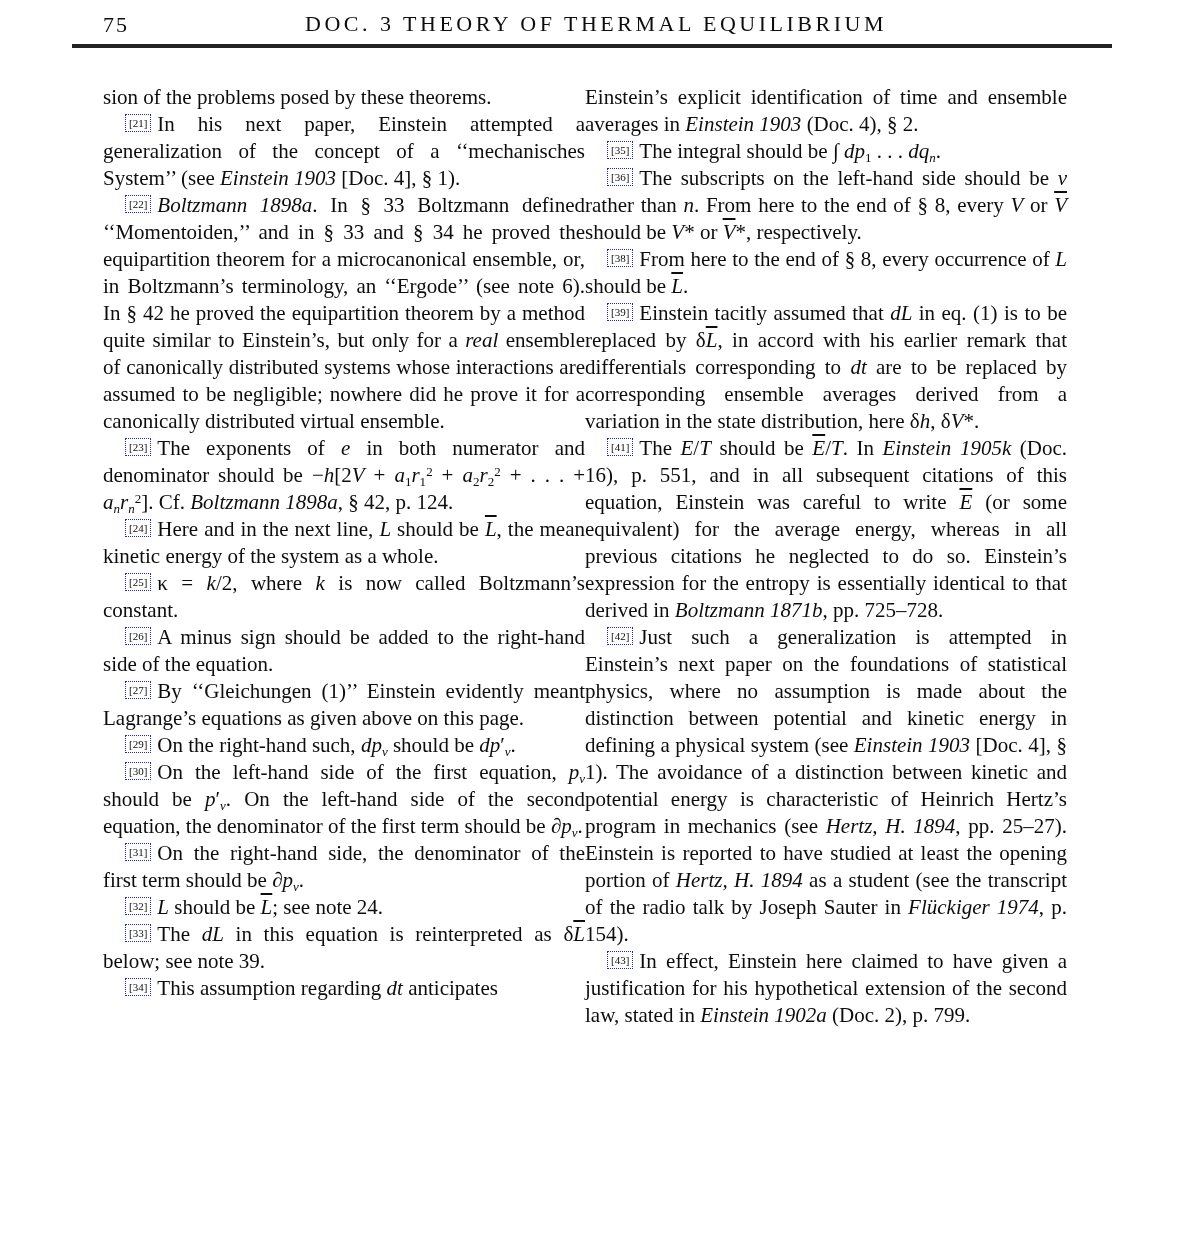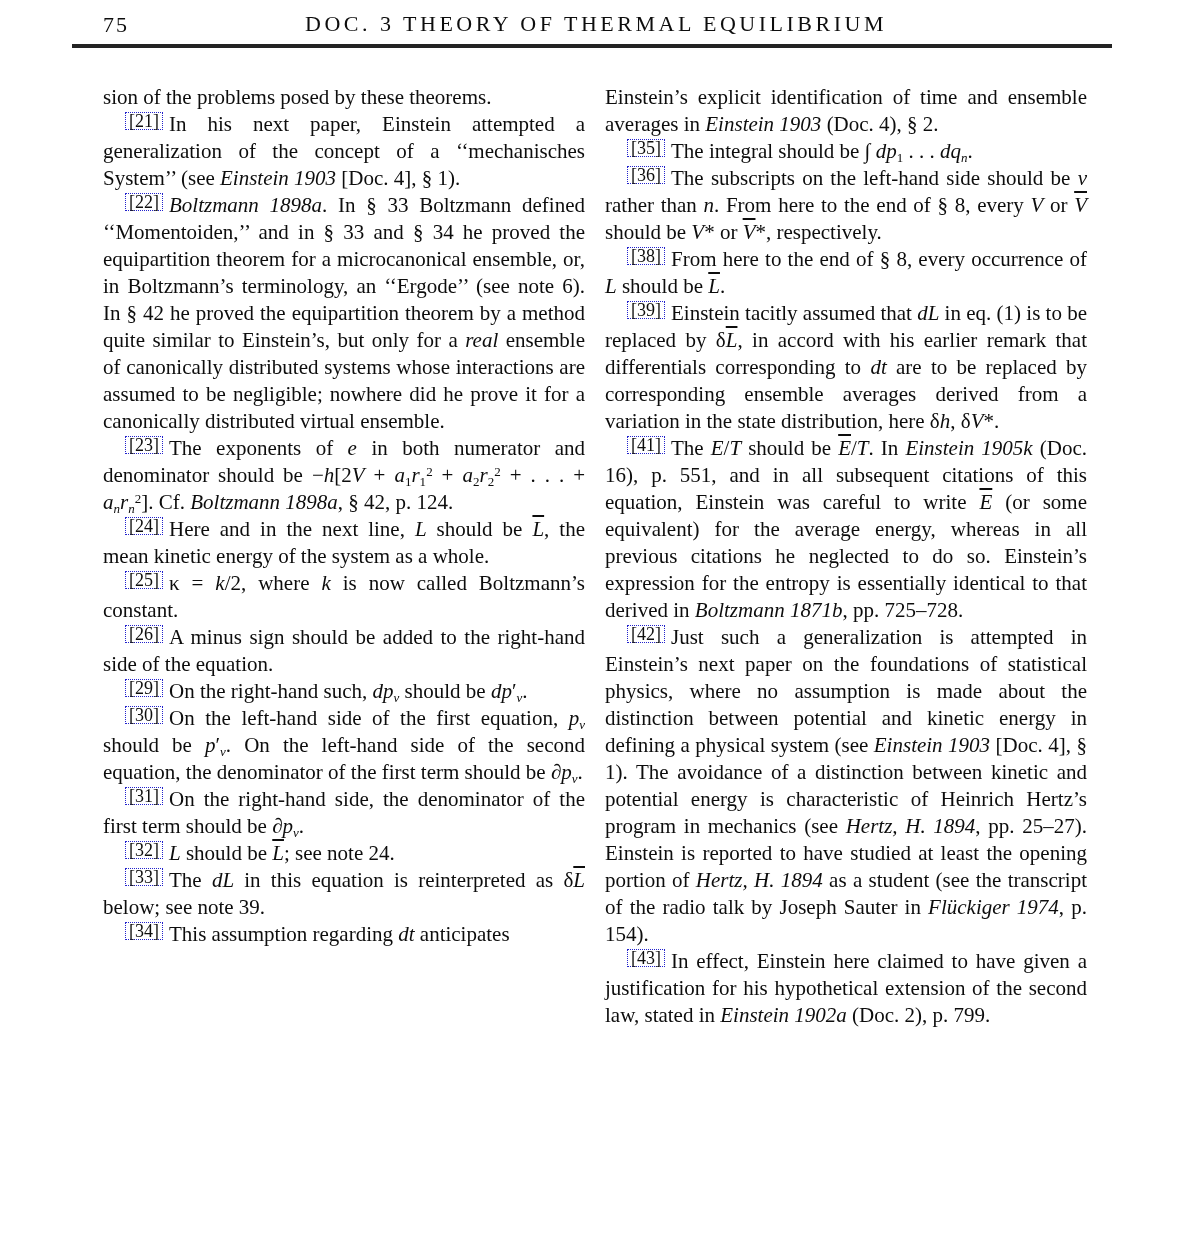--- a/index.html
+++ b/index.html
@@ -21,33 +21,33 @@
     font-size:22px;letter-spacing:3.5px;
     white-space:nowrap;
     margin-left:8px;
   }
   .rule{
     position:absolute;left:72px;top:44px;width:1040px;height:0;
     border-top:4px solid var(--rule-color,#232323);
   }
   .columns{
     position:absolute;left:103px;top:84px;width:985px;
-    display:flex;gap:20px;
+    display:flex;
   }
   .col{
     width:482px;
     font-size:21px;line-height:27px;
     text-align:justify;
   }
   .col p{margin:0;}
   .col p.note{text-indent:22px;}
   .notenum{
     display:inline-block;
     text-indent:0;
-    font-size:18px;line-height:13px;
+    font-size:11px;line-height:13px;
     padding:2px 3px 1px 3px;
     border:1px dotted var(--link-border,#2323cc);
     margin-right:6px;
     transform:translateY(-4px);
     letter-spacing:0;
     white-space:nowrap;
   }
   .it{font-style:italic;}
   .ol{text-decoration:overline;}
   .sb{font-size:0.62em;line-height:0;position:relative;top:0.28em;}
@@ -62,20 +62,21 @@
   <div class="rule"></div>
   <div class="columns">
     <div class="col">
         <p class="cont"><span>sion of the problems posed by these theorems.</span></p>
         <p class="note"><span class="notenum">[21]</span><span>In his next paper, Einstein attempted a generalization of the concept of a ‘‘mechanisches System’’ (see </span><span class="it">Einstein 1903</span><span> [Doc. 4], § 1).</span></p>
         <p class="note"><span class="notenum">[22]</span><span class="it">Boltzmann 1898a</span><span>. In § 33 Boltzmann defined ‘‘Momentoiden,’’ and in § 33 and § 34 he proved the equipartition theorem for a microcanonical ensemble, or, in Boltzmann’s terminology, an ‘‘Ergode’’ (see note 6). In § 42 he proved the equipartition theorem by a method quite similar to Einstein’s, but only for a </span><span class="it">real</span><span> ensemble of canonically distributed systems whose interactions are assumed to be negligible; nowhere did he prove it for a canonically distributed virtual ensemble.</span></p>
         <p class="note"><span class="notenum">[23]</span><span>The exponents of </span><span class="it">e</span><span> in both numerator and denominator should be −</span><span class="it">h</span><span>[2</span><span class="it">V</span><span> + </span><span class="it">a</span><span class="sb">1</span><span class="it">r</span><span class="sb">1</span><span class="sp">2</span><span> + </span><span class="it">a</span><span class="sb">2</span><span class="it">r</span><span class="sb">2</span><span class="sp">2</span><span> + . . . + </span><span class="it">a</span><span class="it sb">n</span><span class="it">r</span><span class="it sb">n</span><span class="sp">2</span><span>]. Cf. </span><span class="it">Boltzmann 1898a</span><span>, § 42, p. 124.</span></p>
         <p class="note"><span class="notenum">[24]</span><span>Here and in the next line, </span><span class="it">L</span><span> should be </span><span class="it ol">L</span><span>, the mean kinetic energy of the system as a whole.</span></p>
         <p class="note"><span class="notenum">[25]</span><span>κ = </span><span class="it">k</span><span>/2, where </span><span class="it">k</span><span> is now called Boltzmann’s constant.</span></p>
         <p class="note"><span class="notenum">[26]</span><span>A minus sign should be added to the right-hand side of the equation.</span></p>
+        <p class="note"><span class="notenum">[27]</span><span>By ‘‘Gleichungen (1)’’ Einstein evidently meant Lagrange’s equations as given above on this page.</span></p>
         <p class="note"><span class="notenum">[29]</span><span>On the right-hand such, </span><span class="it">dp</span><span class="it sb">ν</span><span> should be </span><span class="it">dp</span><span>′</span><span class="it sb">ν</span><span>.</span></p>
         <p class="note"><span class="notenum">[30]</span><span>On the left-hand side of the first equation, </span><span class="it">p</span><span class="it sb">ν</span><span> should be </span><span class="it">p</span><span>′</span><span class="it sb">ν</span><span>. On the left-hand side of the second equation, the denominator of the first term should be ∂</span><span class="it">p</span><span class="it sb">ν</span><span>.</span></p>
         <p class="note"><span class="notenum">[31]</span><span>On the right-hand side, the denominator of the first term should be ∂</span><span class="it">p</span><span class="it sb">ν</span><span>.</span></p>
         <p class="note"><span class="notenum">[32]</span><span class="it">L</span><span> should be </span><span class="it ol">L</span><span>; see note 24.</span></p>
         <p class="note"><span class="notenum">[33]</span><span>The </span><span class="it">dL</span><span> in this equation is reinterpreted as δ</span><span class="it ol">L</span><span> below; see note 39.</span></p>
         <p class="note"><span class="notenum">[34]</span><span>This assumption regarding </span><span class="it">dt</span><span> anticipates</span></p>
       </div>
     <div class="col">
         <p class="cont"><span>Einstein’s explicit identification of time and ensemble averages in </span><span class="it">Einstein 1903</span><span> (Doc. 4), § 2.</span></p>
         <p class="note"><span class="notenum">[35]</span><span>The integral should be ∫ </span><span class="it">dp</span><span class="sb">1</span><span> . . . </span><span class="it">dq</span><span class="it sb">n</span><span>.</span></p>

